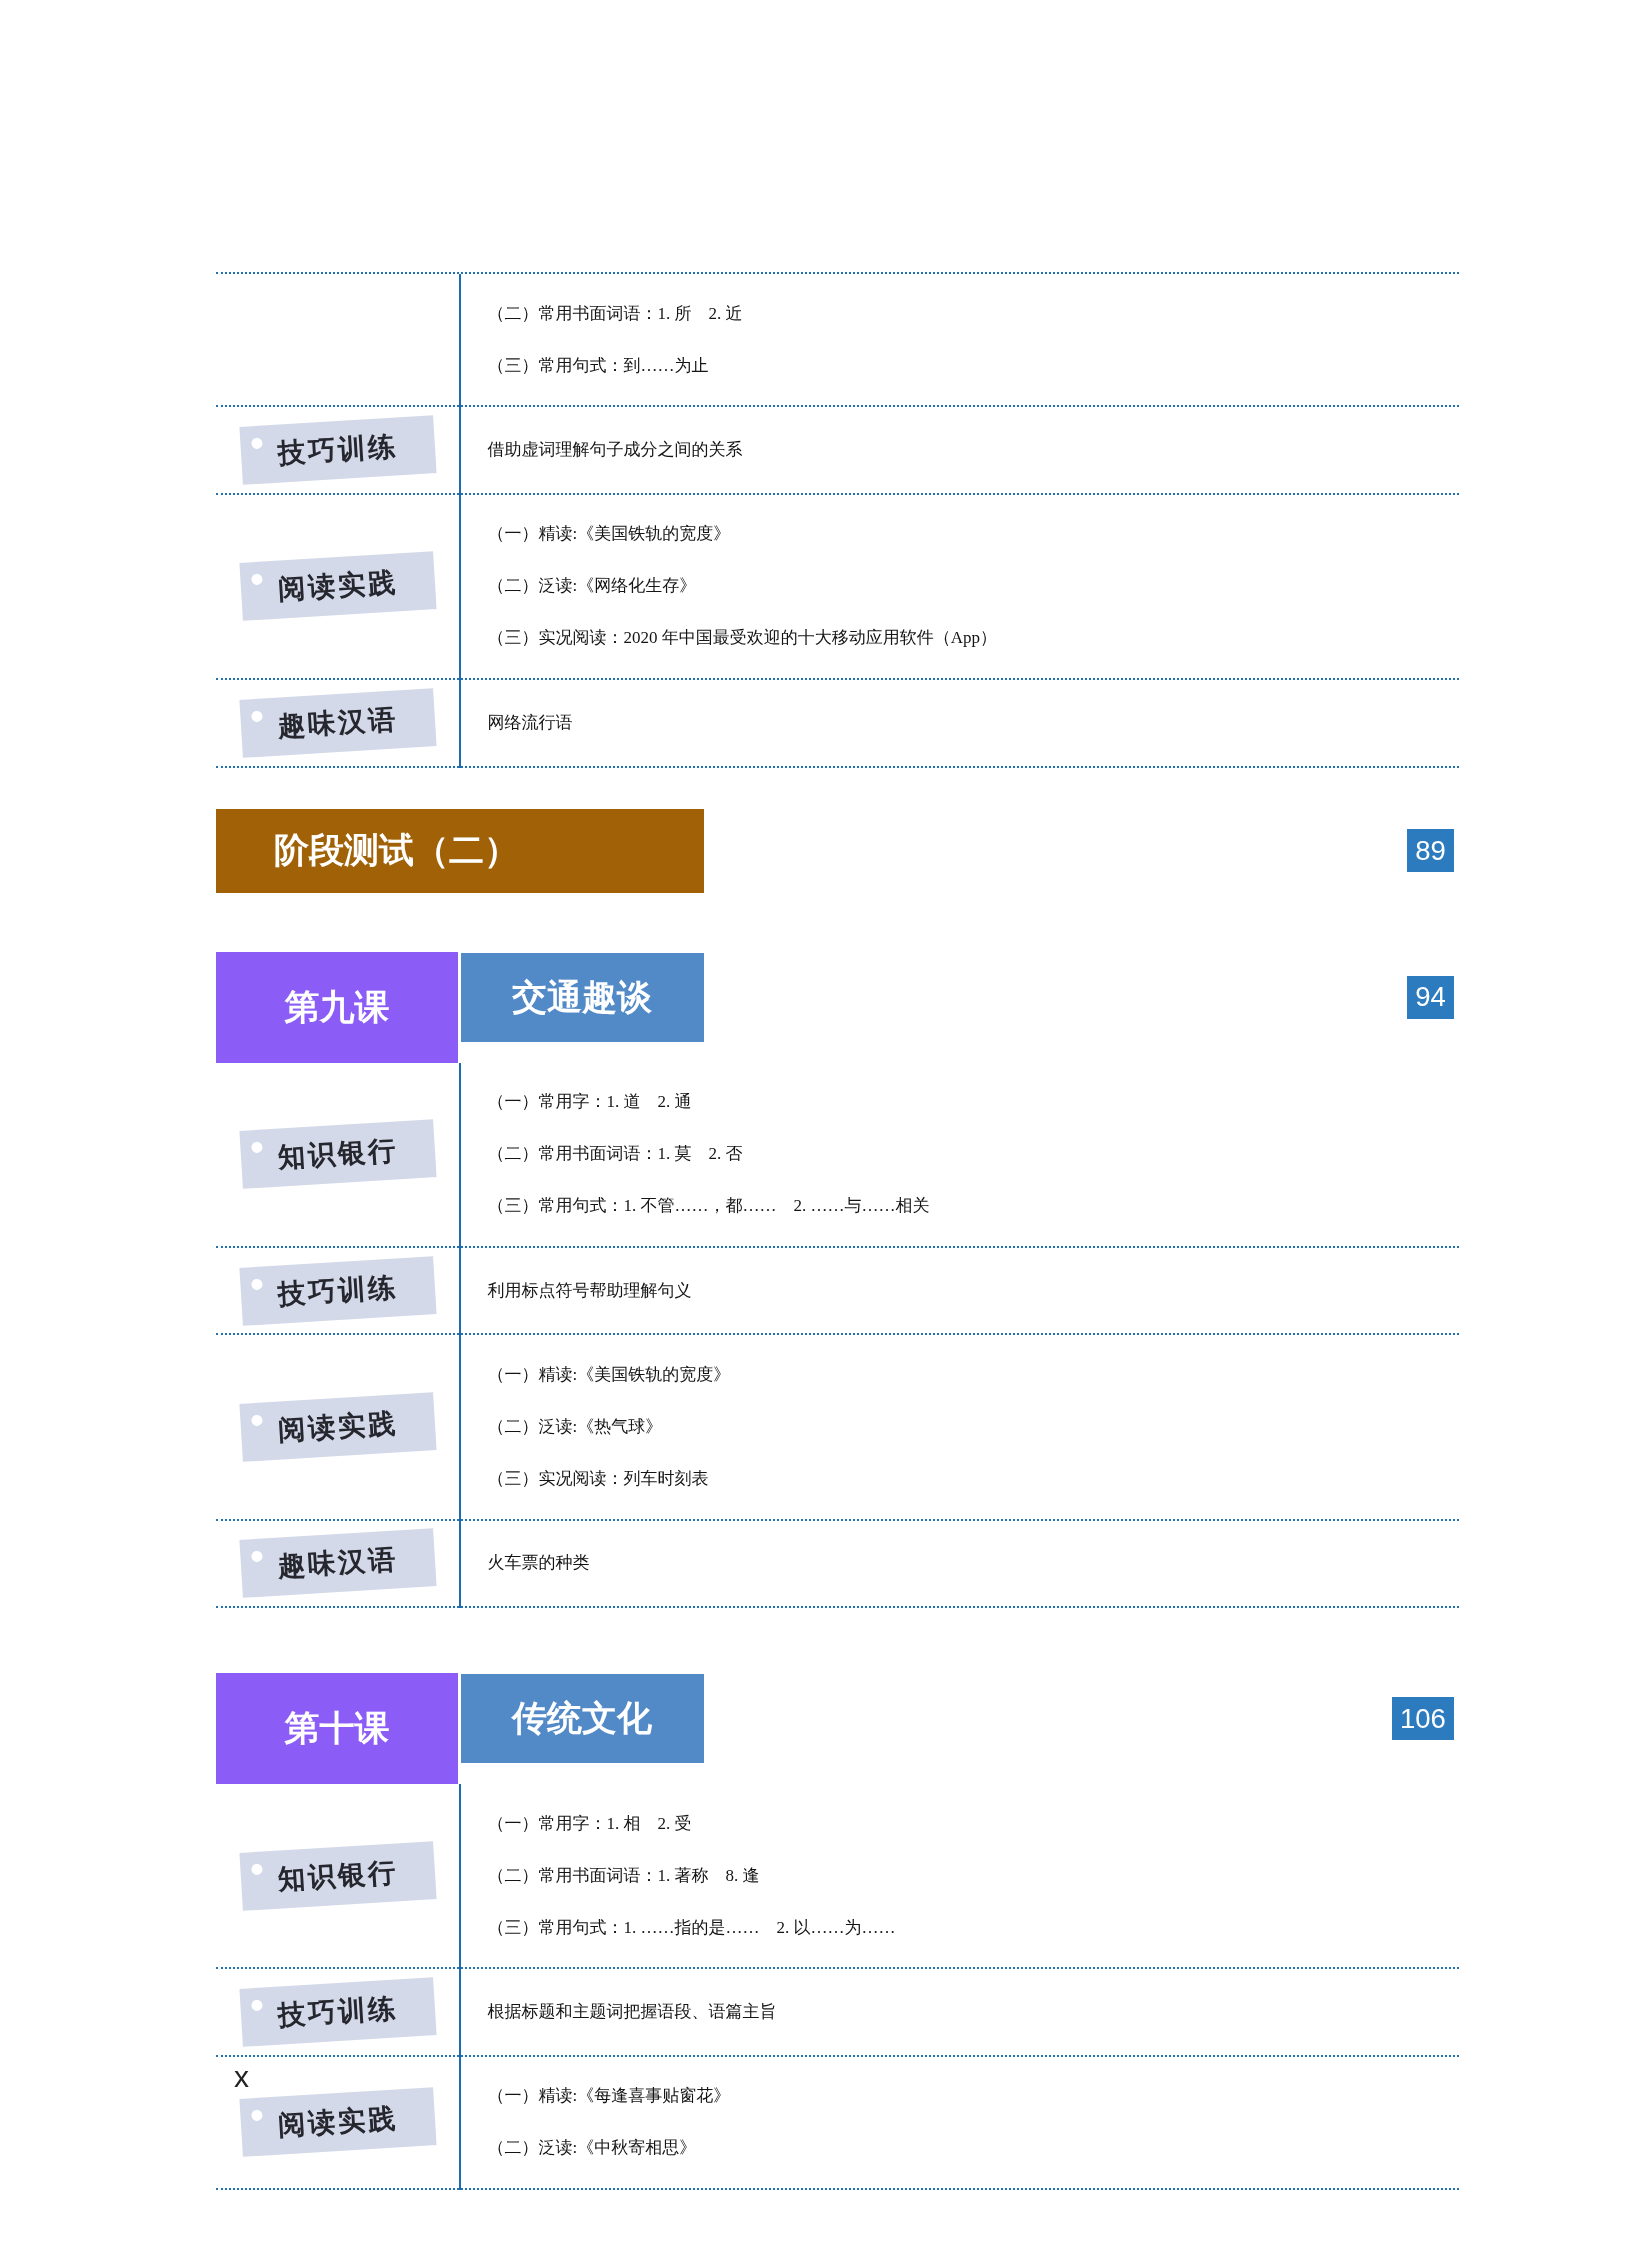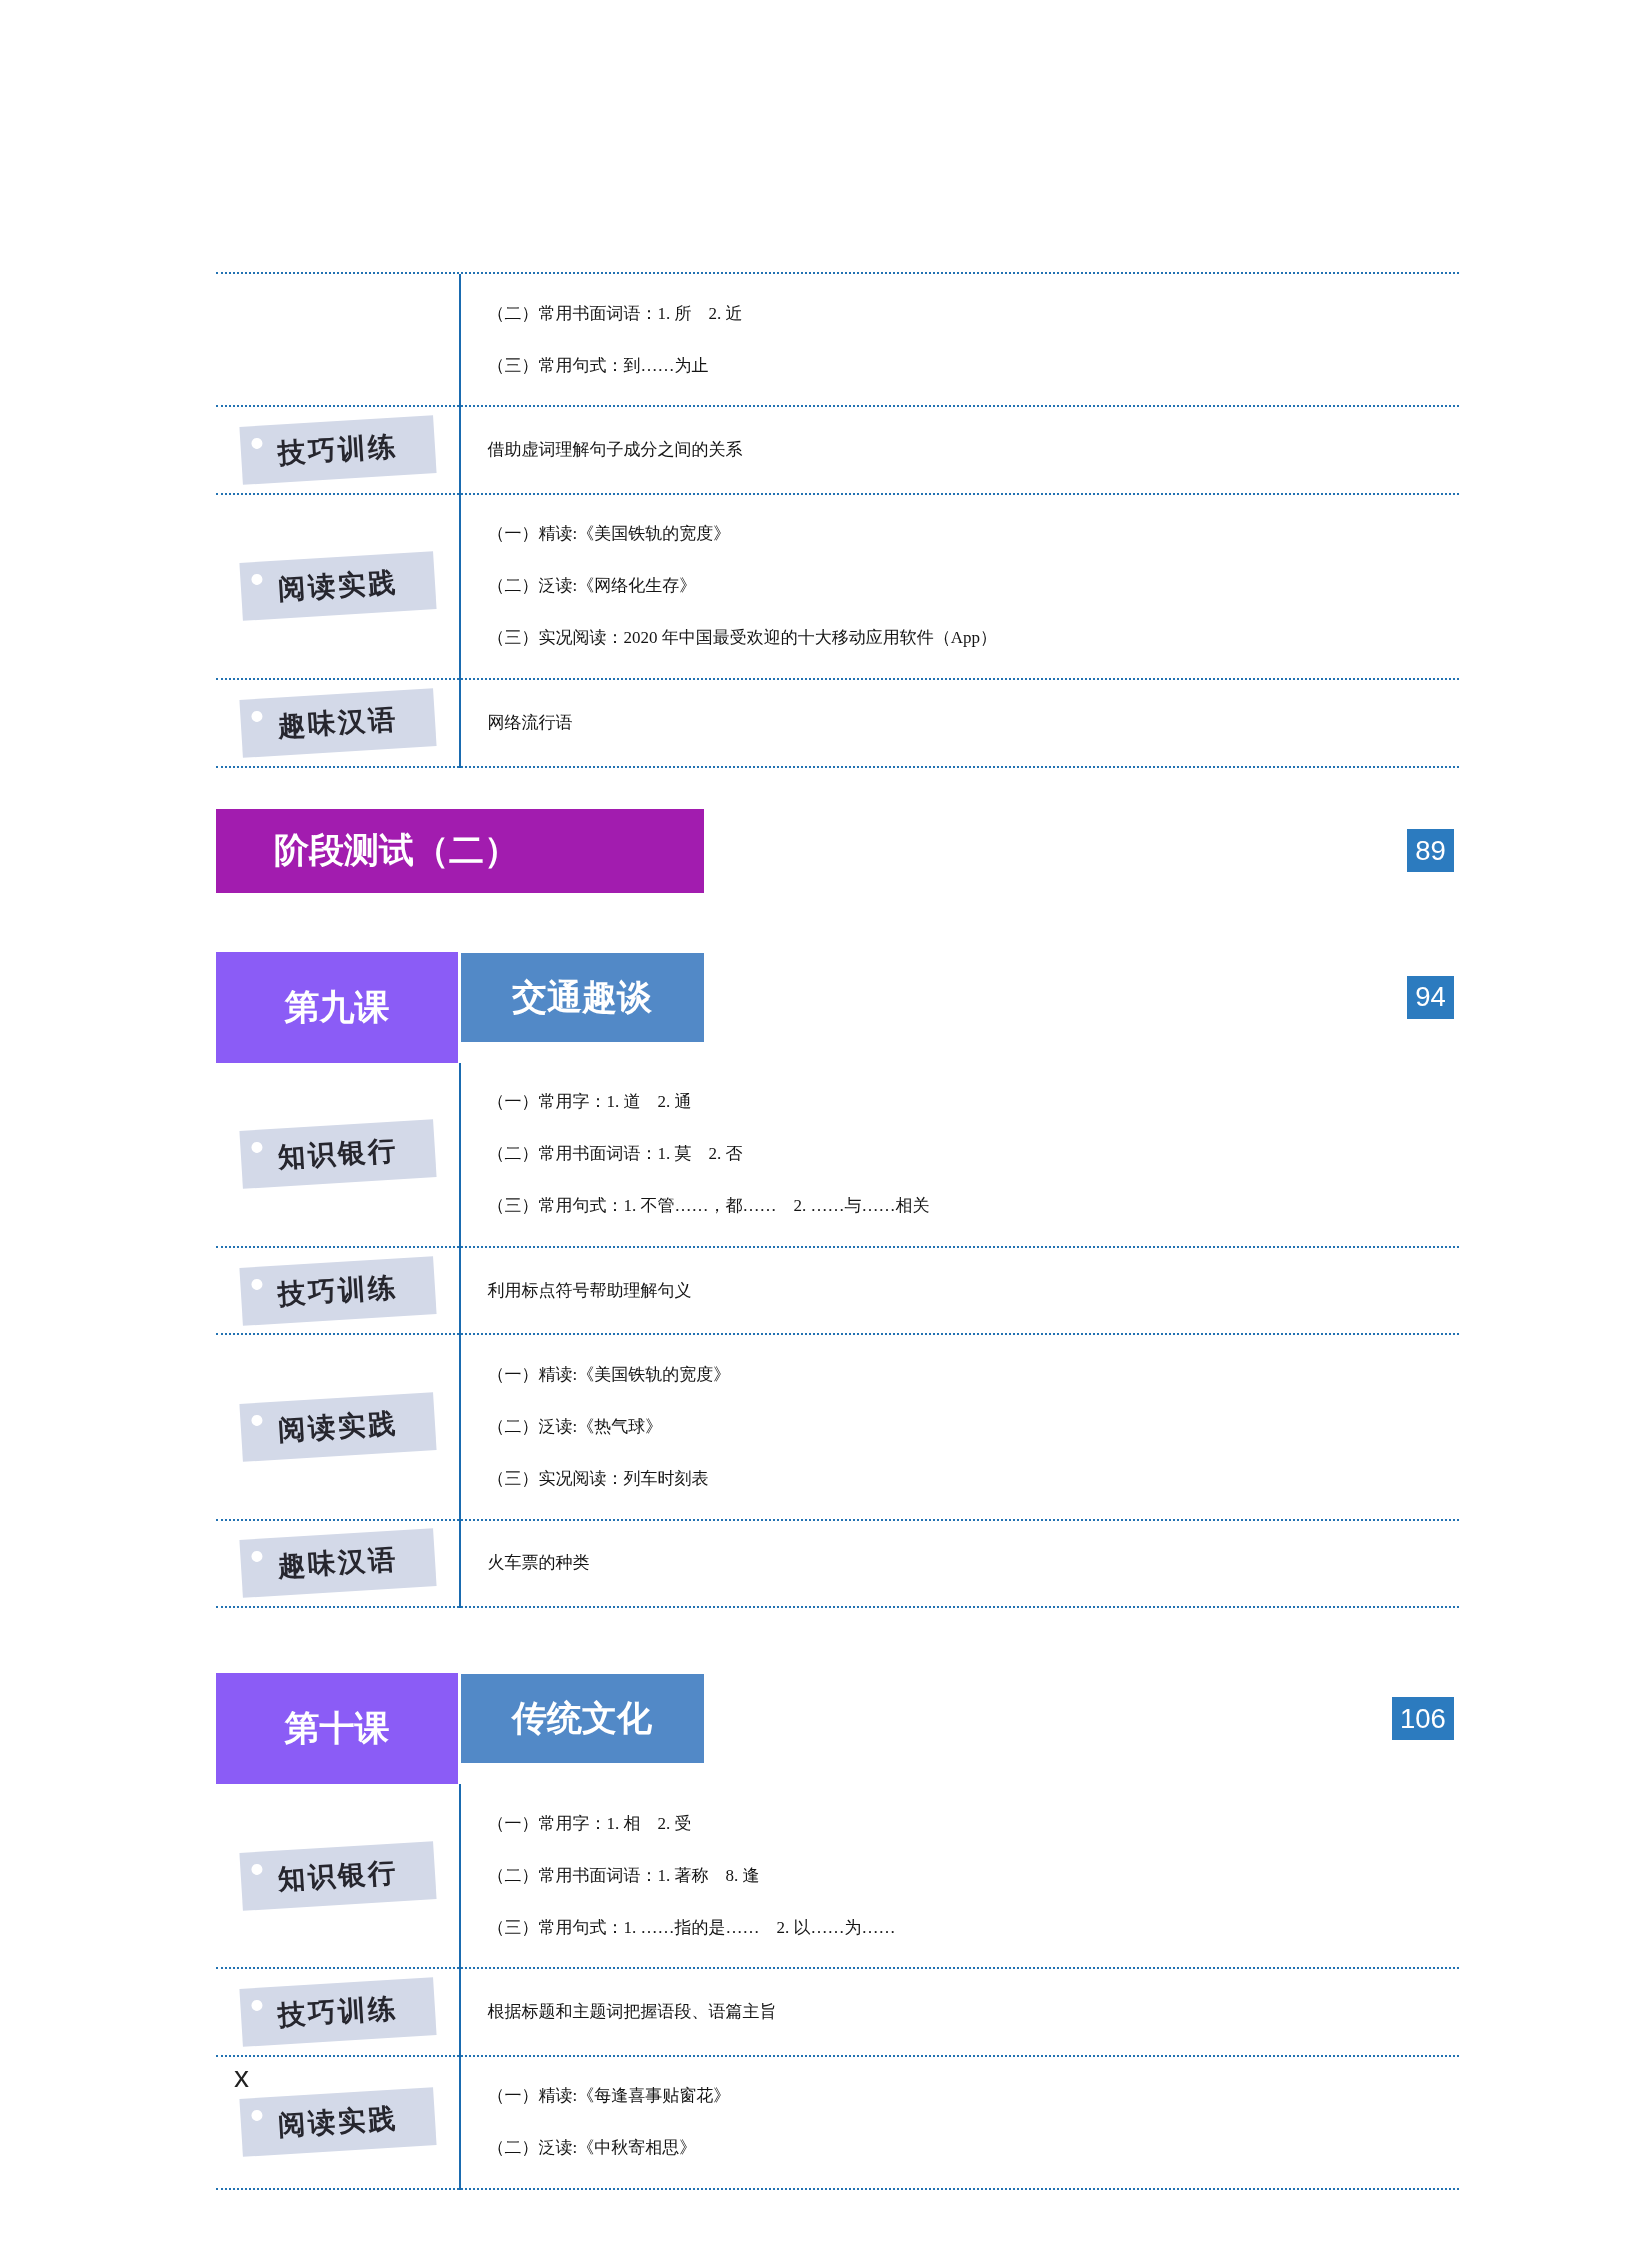--- a/index.html
+++ b/index.html
@@ -92,21 +92,21 @@
 
   
   .banner-section {
     margin-top: 41px;
     display: flex;
     align-items: center;
   }
   .banner-box {
     width: 488px;
     height: 84px;
-    background: #a21caf;
+    background: #a16207;
     display: flex;
     align-items: center;
     padding-left: 58px;
     box-sizing: border-box;
   }
   .banner-title {
     font-family: "Liberation Sans", "DejaVu Sans", sans-serif;
     font-weight: bold;
     font-size: 35px;
     color: #ffffff;

